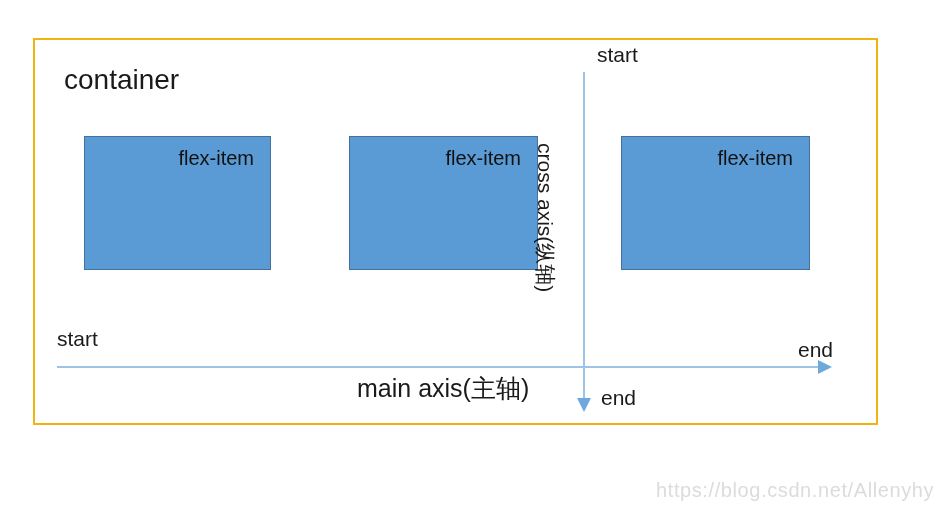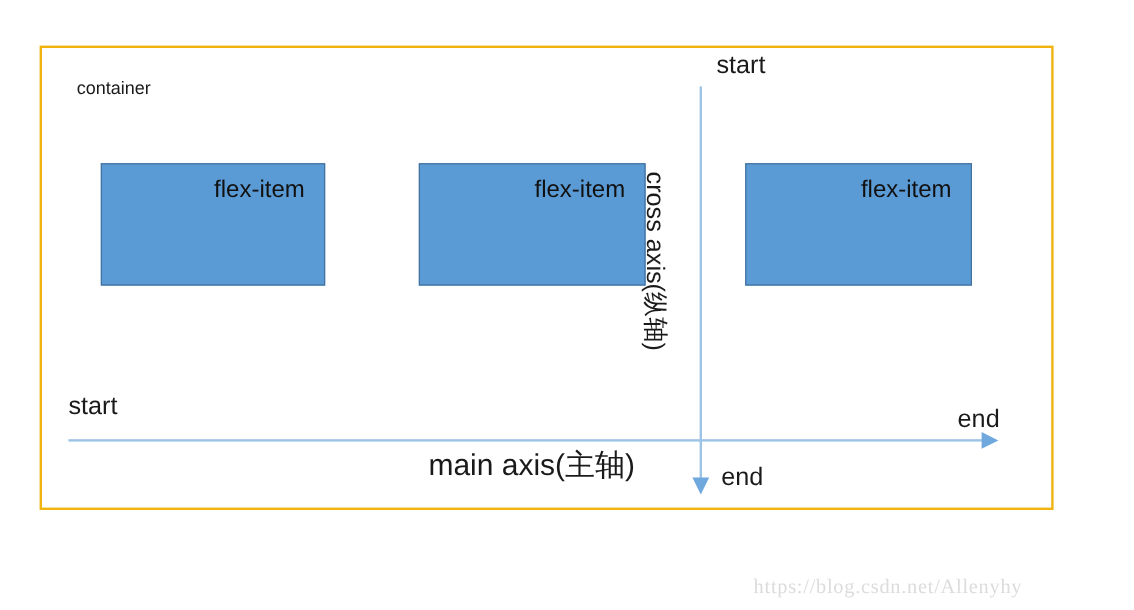--- a/index.html
+++ b/index.html
@@ -30,31 +30,31 @@
     height: 387px;
     border: 2px solid #f0b310;
     box-sizing: border-box;
     background: transparent;
   }
 
   #container-label {
     position: absolute;
     left: 64px;
     top: 66px;
-    font-size: 15px;
+    font-size: 28px;
     line-height: 1;
     color: #1a1a1a;
     white-space: nowrap;
   }
 
   
   .flex-item {
     position: absolute;
     top: 136px;
-    height: 102px;
+    height: 134px;
     background: #5b9bd5;
     border: 1px solid #41719c;
     box-sizing: border-box;
   }
   .flex-item .item-label {
     position: absolute;
     right: 16px;
     top: 9px;
     font-size: 20px;
     line-height: 1.2;
@@ -135,24 +135,24 @@
     line-height: 1;
     color: #1a1a1a;
     white-space: nowrap;
     transform: rotate(90deg);
     transform-origin: 0 0;
   }
 
   
   #watermark {
     position: absolute;
-    left: 628px;
+    left: 656px;
     top: 479px;
-    font-family: Liberation Serif, serif;
-    font-size: 17px;
+    font-family: Liberation Sans, sans-serif;
+    font-size: 20px;
     letter-spacing: 0.6px;
     color: #dcdcdc;
     white-space: nowrap;
   }
 </style>
 </head>
 <body>
 
 <div id="stage">
 

